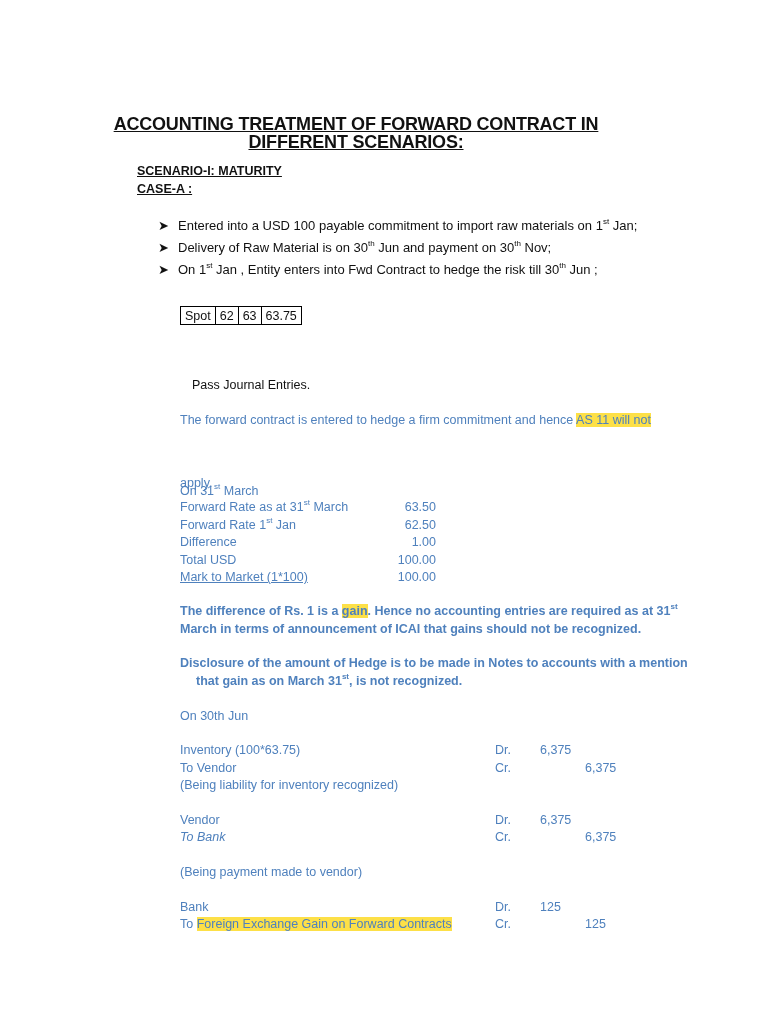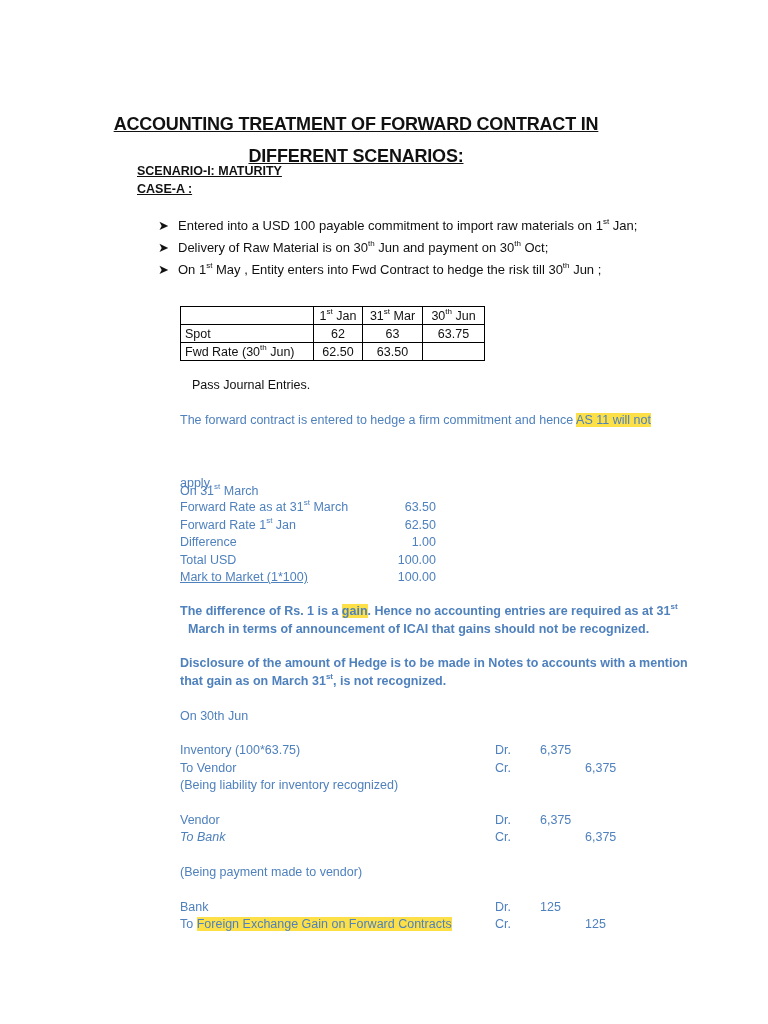--- a/index.html
+++ b/index.html
@@ -18,54 +18,42 @@
   table.rates { position:absolute; left:180px; top:306px; border-collapse:collapse;
                 font-size:12.5px; }
   table.rates td { border:1px solid #000; padding:0 4px; height:17px; }
   table.rates td.c { text-align:center; }
   .num { text-align:right; }
 </style>
 </head>
 <body>
 
 <div class="abs title" style="top:114px;">ACCOUNTING TREATMENT OF FORWARD CONTRACT IN</div>
-<div class="abs title" style="top:146px;">DIFFERENT SCENARIOS:</div>
+<div class="abs title" style="top:132px;">DIFFERENT SCENARIOS:</div>
 
 <div class="abs h2" style="top:164px;">SCENARIO-I: MATURITY</div>
 <div class="abs h2" style="top:182px;">CASE-A :</div>
 
 <div class="abs bullet" style="top:218px;">
   <span class="arrow">➤</span><span>Entered into a USD 100 payable commitment to import raw materials on 1</span><sup>st</sup><span> Jan;</span>
 </div>
 <div class="abs bullet" style="top:240px;">
-  <span class="arrow">➤</span><span>Delivery of Raw Material is on 30</span><sup>th</sup><span> Jun and payment on 30</span><sup>th</sup><span> Oct;</span>
+  <span class="arrow">➤</span><span>Delivery of Raw Material is on 30</span><sup>th</sup><span> Jun and payment on 30</span><sup>th</sup><span> Nov;</span>
 </div>
 <div class="abs bullet" style="top:262px;">
-  <span class="arrow">➤</span><span>On 1</span><sup>st</sup><span> May , Entity enters into Fwd Contract to hedge the risk  till 30</span><sup>th</sup><span> Jun ;</span>
+  <span class="arrow">➤</span><span>On 1</span><sup>st</sup><span> Jan , Entity enters into Fwd Contract to hedge the risk  till 30</span><sup>th</sup><span> Jun ;</span>
 </div>
 
 <table class="rates">
   <tbody>
-      <tr>
-    <td style="width:124px;"></td>
-    <td class="c" style="width:40px;"><span>1</span><sup>st</sup><span> Jan</span></td>
-    <td class="c" style="width:51px;"><span>31</span><sup>st</sup><span> Mar</span></td>
-    <td class="c" style="width:53px;"><span>30</span><sup>th</sup><span> Jun</span></td>
-  </tr>
   <tr>
     <td><span>Spot</span></td>
     <td class="c">62</td>
     <td class="c">63</td>
     <td class="c">63.75</td>
-  </tr>
-  <tr>
-    <td><span>Fwd Rate (30</span><sup>th</sup><span> Jun)</span></td>
-    <td class="c">62.50</td>
-    <td class="c">63.50</td>
-    <td class="c"></td>
   </tr>
 </tbody>
   </table>
 
 <div class="abs" style="left:192px; top:378px; font-size:12.5px;">Pass Journal Entries.</div>
 
 <div class="abs blue" style="left:180px; top:413px;">
   <span>The forward contract is entered to hedge a firm commitment and hence </span><span class="hl">AS 11 will not</span>
 </div>
 <div class="abs blue" style="left:180px; top:431px;margin-top:45px;">apply.</div>
@@ -85,24 +73,24 @@
 
 <div class="abs blue" style="left:180px; top:553px;">Total USD</div>
 <div class="abs blue num" style="left:380px; width:56px; top:553px;">100.00</div>
 
 <div class="abs blue" style="left:180px; top:570px;text-decoration:underline;">Mark to Market (1*100)</div>
 <div class="abs blue num" style="left:380px; width:56px; top:570px;">100.00</div>
 
 <div class="abs blue bold" style="left:180px; top:604px;">
   <span>The difference of Rs. 1 is a </span><span class="hl">gain</span><span>. Hence no accounting entries are required as at 31</span><sup>st</sup>
 </div>
-<div class="abs blue bold" style="left:188px; top:622px;">March in terms of announcement of ICAI that gains should not be recognized.</div>
+<div class="abs blue bold" style="left:180px; top:622px;">March in terms of announcement of ICAI that gains should not be recognized.</div>
 
 <div class="abs blue bold" style="left:180px; top:656px;">Disclosure of the amount of Hedge is to be made in Notes to accounts with a mention</div>
-<div class="abs blue bold" style="left:180px; top:674px;">
+<div class="abs blue bold" style="left:196px; top:674px;">
   <span>that gain as on March 31</span><sup>st</sup><span>, is not recognized.</span>
 </div>
 
 <div class="abs blue" style="left:180px; top:709px;">On 30th Jun</div>
 
 <div class="abs blue" style="left:180px; top:743px;">Inventory (100*63.75)</div>
 <div class="abs blue" style="left:495px; top:743px;">Dr.</div>
 <div class="abs blue" style="left:540px; top:743px;">6,375</div>
 
 <div class="abs blue" style="left:180px; top:761px;">To Vendor</div>

